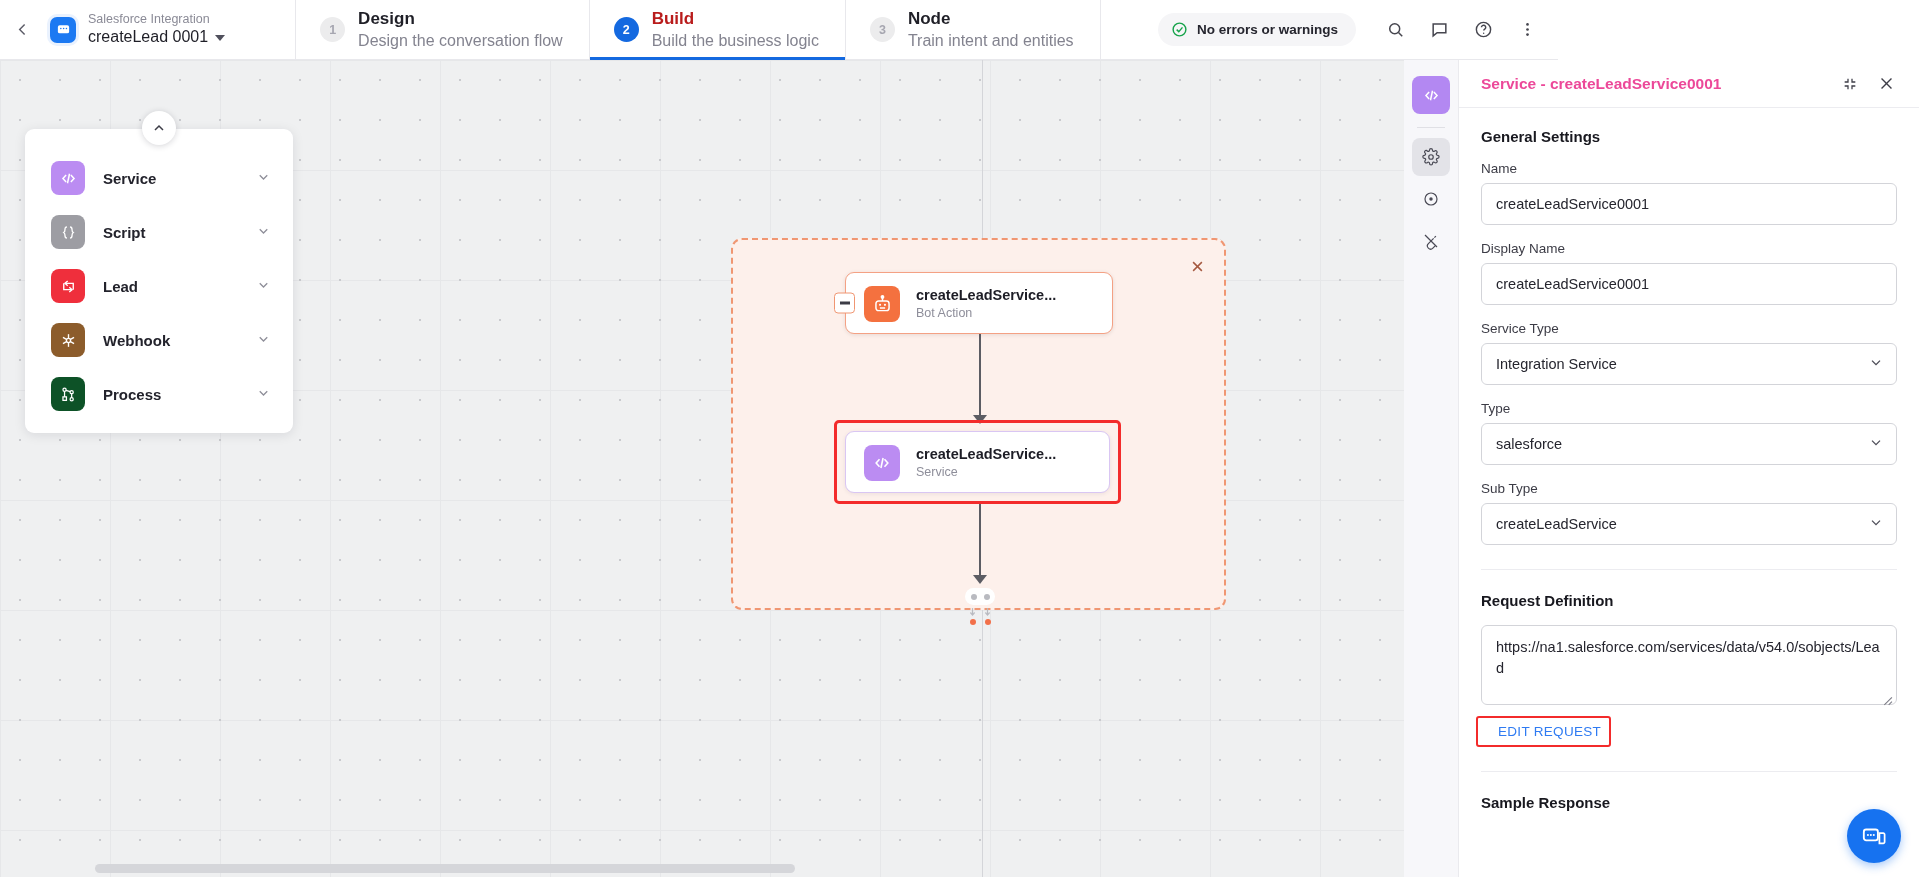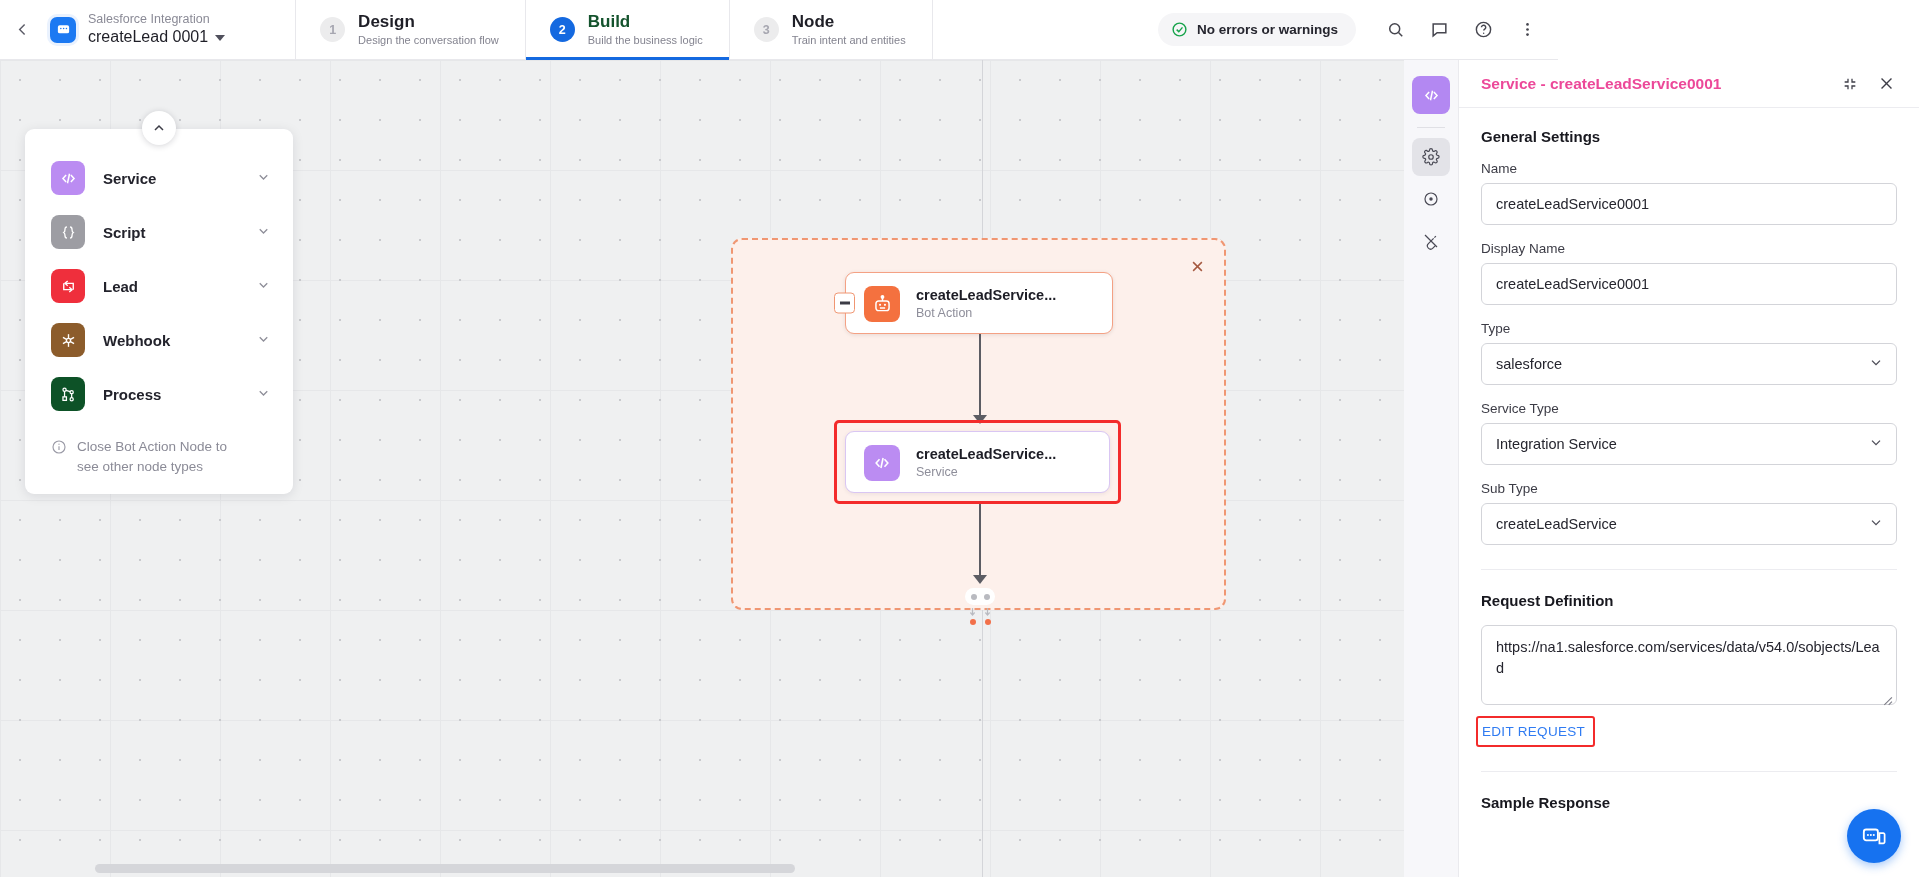--- a/index.html
+++ b/index.html
@@ -56,22 +56,22 @@
   .step:last-child { border-right: 1px solid #e8e8ec; }
   .step-num {
     width: 25px; height: 25px; border-radius: 50%;
     background: #ececed; color: #a6a6b0;
     display: flex; align-items: center; justify-content: center;
     font-size: 12.5px; font-weight: bold; flex: none;
   }
   .step.active .step-num { background: #1469e0; color: #fff; }
   .step-txt { line-height: 1.2; }
   .step-name { font-size: 17px; font-weight: bold; color: #1f1f27; }
-  .step.active .step-name { color: #14532d; }
-  .step-desc { font-size: 11px; color: #83838f; margin-top: 2px; }
+  .step.active .step-name { color: #b91c1c; }
+  .step-desc { font-size: 16px; color: #83838f; margin-top: 2px; }
   .step-underline {
     position: absolute; left: 0; right: 0; bottom: -1px; height: 3px;
     background: #1469e0; display: none;
   }
   .step.active .step-underline { display: block; }
 
   .topbar-right {
     margin-left: auto; display: flex; align-items: center;
     gap: 6px; padding-right: 12px;
   }
@@ -280,21 +280,21 @@
     border: 1px solid #d3d4d9; border-radius: 6px;
     padding: 11px 14px; font-size: 14.5px; color: #25252e; line-height: 1.42;
     font-family: "Liberation Sans", sans-serif; outline: none;
   }
   .ta-grip {
     position: absolute; right: 4px; bottom: 3px; width: 13px; height: 13px;
     pointer-events: none;
   }
   .edit-link-hl {
     display: inline-block; border: 2.5px solid #f32b2b; border-radius: 3px;
-    padding: 4px 8px 5px 4px; margin-top: 7px; margin-left: -5px;
+    padding: 4px 8px 5px 20px; margin-top: 7px; margin-left: -5px;
   }
   .edit-link {
     font-size: 13.5px; color: #2f7bf2; letter-spacing: .3px;
     cursor: pointer; font-weight: normal;
   }
   .fab {
     position: absolute; right: 18px; bottom: 14px;
     width: 54px; height: 54px; border-radius: 50%;
     background: #1672f0; display: flex; align-items: center; justify-content: center;
     box-shadow: 0 3px 10px rgba(22,114,240,.38); cursor: pointer; z-index: 60;
@@ -549,28 +549,20 @@
         </svg>
       </div>
       <div class="pal-label">Process</div>
       <div class="pal-chev">
         <svg width="15" height="15" viewBox="0 0 24 24" fill="none" stroke="currentColor" stroke-width="2">
             <polyline points="6 10 12 16 18 10"></polyline>
           </svg>
       </div>
     </div>
 
-    <div class="pal-note">
-      <svg width="16" height="16" viewBox="0 0 24 24" fill="none" stroke="#9a9aa6" stroke-width="1.7" style="flex:none;margin-top:2px">
-        <circle cx="12" cy="12" r="9"></circle>
-          <line x1="12" y1="11" x2="12" y2="16.5"></line>
-        <circle cx="12" cy="7.8" r="1" fill="#9a9aa6" stroke="none"></circle>
-      </svg>
-      <span>Close Bot Action Node to see other node types</span>
-    </div>
   </div>
 
   <div class="hscroll"></div>
 </div>
 
 <div class="rail">
   <div class="rail-ic brand">
     <svg width="19" height="19" viewBox="0 0 24 24" fill="none" stroke="#fff" stroke-width="1.9">
       <polyline points="9 7.5 5 12 9 16.5"></polyline>
         <polyline points="15 7.5 19 12 15 16.5"></polyline>
@@ -625,35 +617,35 @@
       <div class="field-label">Name</div>
       <input class="input" value="createLeadService0001" style="">
     </div>
 
     <div class="field">
       <div class="field-label">Display Name</div>
       <input class="input" value="createLeadService0001" style="">
     </div>
 
     <div class="field">
-      <div class="field-label">Type</div>
+      <div class="field-label">Service Type</div>
       <div class="select-wrap">
-        <input class="input" readonly="" value="salesforce" style="">
+        <input class="input" readonly="" value="Integration Service" style="">
         <span class="chev">
           <svg width="16" height="16" viewBox="0 0 24 24" fill="none" stroke="currentColor" stroke-width="1.9">
               <polyline points="6 10 12 16 18 10"></polyline>
             </svg>
         </span>
       </div>
     </div>
 
     <div class="field">
-      <div class="field-label">Service Type</div>
+      <div class="field-label">Type</div>
       <div class="select-wrap">
-        <input class="input" readonly="" value="Integration Service" style="">
+        <input class="input" readonly="" value="salesforce" style="">
         <span class="chev">
           <svg width="16" height="16" viewBox="0 0 24 24" fill="none" stroke="currentColor" stroke-width="1.9">
               <polyline points="6 10 12 16 18 10"></polyline>
             </svg>
         </span>
       </div>
     </div>
 
     <div class="field">
       <div class="field-label">Sub Type</div>

